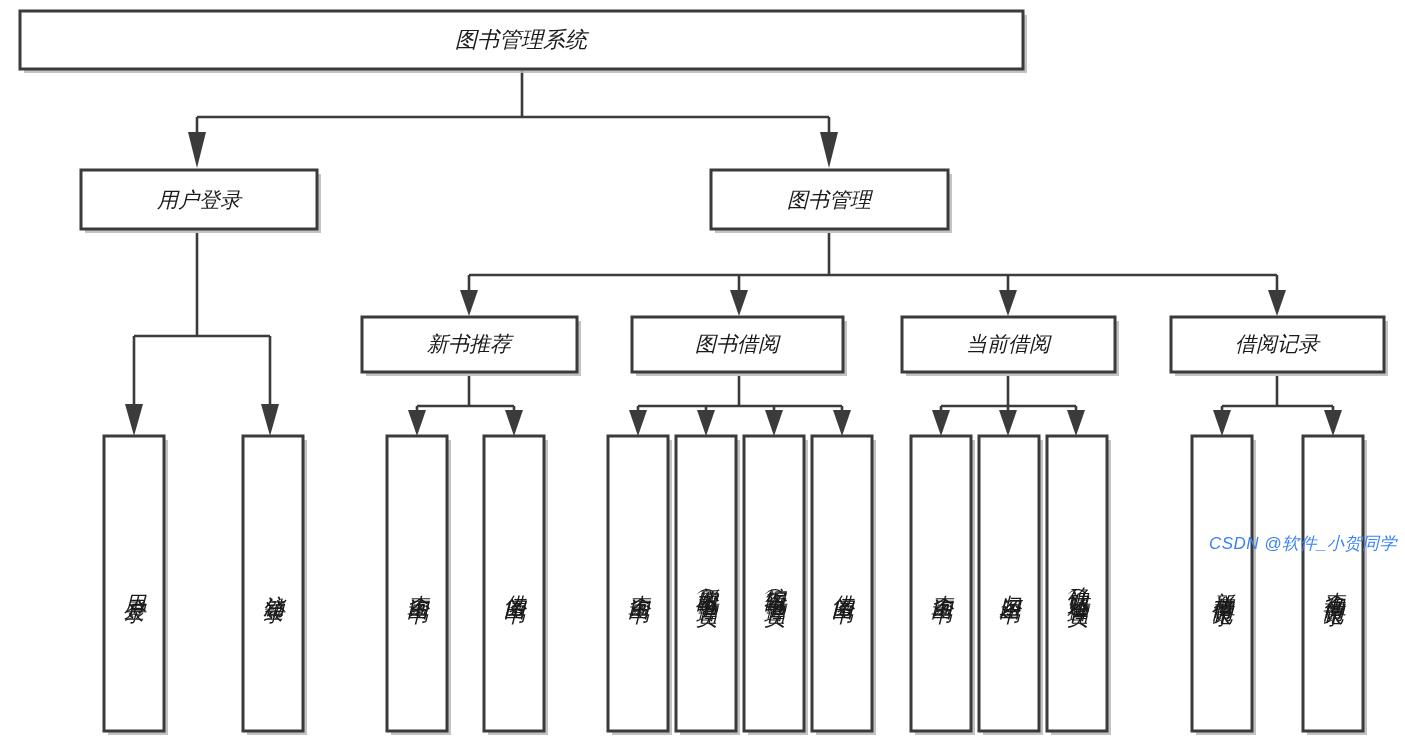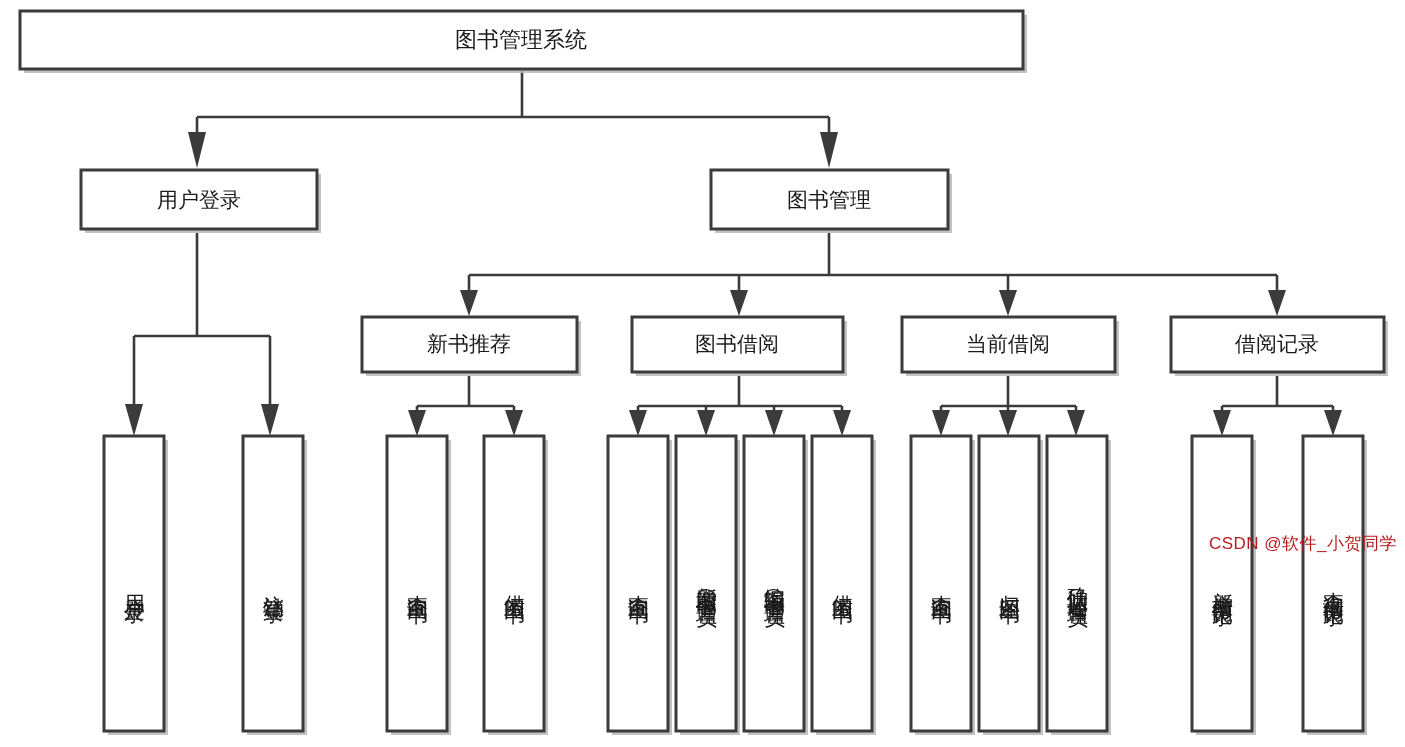--- a/index.html
+++ b/index.html
@@ -11,20 +11,21 @@
     width: 1405px;
     height: 747px;
     font-family: "Liberation Sans", sans-serif;
     overflow: hidden;
   }
   #diagram-root {
     position: relative;
     width: 1405px;
     height: 559px;
     background: #ffffff;
+    font-style: italic;
   }
   svg#flow-svg {
     position: absolute;
     left: 0;
     top: 0;
     width: 1405px;
     height: 747px;
   }
   .node-box {
     fill: #ffffff;
@@ -75,21 +76,21 @@
     text-align: center;
     white-space: normal;
     pointer-events: none;
   }
   .watermark {
     position: absolute;
     right: 8px;
     bottom: 4px;
     font-family: "Liberation Sans", sans-serif;
     font-size: 17px;
-    color: #b91c1c;
+    color: #3b82f6;
     white-space: nowrap;
     letter-spacing: 0.5px;
   }
 </style>
 </head>
 <body>
 
 <div id="diagram-root">
 
   <svg id="flow-svg" viewBox="0 0 1405 747">

